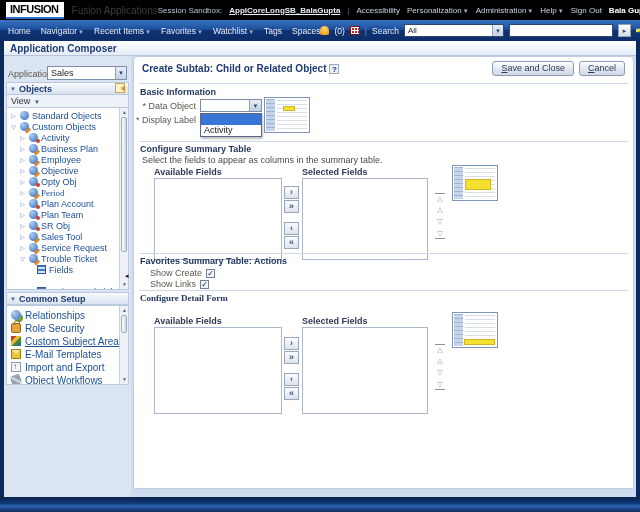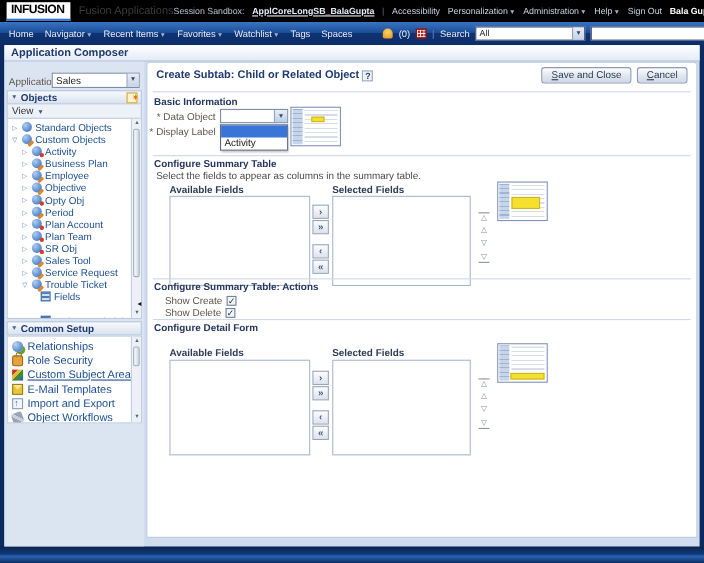--- a/index.html
+++ b/index.html
@@ -15,21 +15,21 @@
   .session-label { color:#b9c4d6; }
   .session-value { color:#e9eef8; font-weight:bold; text-decoration:underline; }
   .topbar-sep { color:#5a6c88; }
   .toplink { color:#c9d4e6; }
   .caret { font-size:6px; color:#9fb0ce; margin-left:1px; }
   .user-name { color:#fff; font-weight:bold; }
 
   
   #navbar { position:absolute; left:0; top:20px; width:640px; height:21px;
     background:linear-gradient(180deg,#3a74c2 0%,#1c4e99 45%,#0e3374 50%,#0c2d68 100%);
-    display:flex; align-items:center; font-size:8.5px; color:#e8eefb;gap:28px; }
+    display:flex; align-items:center; font-size:8.5px; color:#e8eefb; }
   #nav-left { display:flex; gap:10px; padding-left:8px; align-items:center; }
   .navlink { white-space:nowrap; }
   #nav-right { margin-left:auto; display:flex; align-items:center; gap:5px; padding-right:10px; }
   .bell { width:9px; height:9px; background:radial-gradient(circle at 50% 35%,#ffd36b,#e8920f); border-radius:50% 50% 20% 20%; }
   .grid-ico { width:10px; height:9px; background:#c22525; border:1px solid #7d1414;
     background-image:linear-gradient(#fff 1px,transparent 1px),linear-gradient(90deg,#fff 1px,transparent 1px);
     background-size:3px 3px; }
   .nav-sep { color:#6f8cc0; }
   .nav-select { width:100px; height:13px; background:#fff; border:1px solid #30476e; display:flex; align-items:center; font-size:8px; color:#222; }
   .nav-select .val { flex:1; padding-left:3px; }
@@ -48,21 +48,21 @@
     font-size:10px; font-weight:bold; color:#1f3a70; line-height:15px; padding-left:6px; }
 
   
   #sidebar { position:absolute; left:0; top:15px; width:127px; height:441px; background:#dbe5f2; }
   .fld-label { font-size:9px; color:#5d564b; }
   .select-box { background:#fff; border:1px solid #7f8ea8; display:flex; align-items:center; font-size:9px; color:#222; }
   .select-box .val { flex:1; padding-left:3px; }
 
   .panel-hdr { position:absolute; left:2px; width:123px; height:13px;
     background:linear-gradient(#f8fafd,#d9e2f0); border:1px solid #bac9de;
-    font-size:9px; font-weight:bold; color:#1f3a70; line-height:12px; display:flex; align-items:center; }
+    font-size:9px; font-weight:bold; color:#1f3a70; line-height:12px; display:flex; }
   .hdr-toggle { font-size:6px; color:#4a6590; margin:0 3px; }
   .new-ico { margin-left:auto; margin-right:3px; width:10px; height:10px; background:#fdf3cd; border:1px solid #cfa63e; position:relative; }
   .new-ico::after { content:"✶"; position:absolute; right:-2px; bottom:-3px; font-size:7px; color:#e07818; }
 
   #view-bar { position:absolute; left:2px; top:39px; width:123px; height:12px; background:#edf2f9; border-left:1px solid #bac9de; border-right:1px solid #bac9de; font-size:9px; color:#333; line-height:12px; padding-left:4px; }
   #tree-box { position:absolute; left:2px; top:51px; width:123px; height:183px; background:#fff; border:1px solid #bac9de; overflow:hidden; }
   .trow { position:absolute; height:11px; display:flex; align-items:center; gap:3px; white-space:nowrap; font-size:9px; color:#1c4f94; }
   .tarrow { font-size:6px; color:#6e86ad; width:7px; text-align:center; }
   .tico { width:9px; height:9px; flex:0 0 auto; position:relative; }
   .ico-globe { border-radius:50%; background:radial-gradient(circle at 32% 30%,#aecdf2,#2a66b8); }
@@ -227,21 +227,21 @@
       <div class="trow" style="top:57px;left:12px;">
           <span class="tarrow">▷</span>
           <span class="tico ico-globe-edit"></span>
           <span class="tl">Objective</span>
         </div>
       <div class="trow" style="top:68px;left:12px;">
           <span class="tarrow">▷</span>
           <span class="tico ico-globe-dot"></span>
           <span class="tl">Opty Obj</span>
         </div>
-      <div class="trow" style="top:79px;left:12px;">
+      <div class="trow" style="top:79px;left:12px;font-family:Liberation Serif, serif;">
           <span class="tarrow">▷</span>
           <span class="tico ico-globe-edit"></span>
           <span class="tl">Period</span>
         </div>
       <div class="trow" style="top:90px;left:12px;">
           <span class="tarrow">▷</span>
           <span class="tico ico-globe-dot"></span>
           <span class="tl">Plan Account</span>
         </div>
       <div class="trow" style="top:101px;left:12px;">
@@ -373,32 +373,32 @@
     <span class="reord" style="left:301px;top:148px;">△</span>
     <span class="reord" style="left:301px;top:160px;">▽</span>
     <span class="reord cap-bot" style="left:301px;top:172px;">▽</span>
     <div class="thumb" style="left:318px;top:108px;">
       <span class="tcol"></span>
       <span class="tbody"></span>
       <span class="hl" style="left:12px;top:13px;width:26px;height:11px;"></span>
     </div>
 
     <div class="section-line" style="top:196px;"></div>
-    <div class="sec-hdr" style="left:6px;top:199px;">Configure Summary Table: Actions</div>
+    <div class="sec-hdr" style="left:6px;top:199px;">Favorites Summary Table: Actions</div>
     <div class="cb-row" style="left:16px;top:211px;">
       <span class="flabel" style="position:static;">Show Create</span>
       <span class="cb">✓</span>
     </div>
     <div class="cb-row" style="left:16px;top:222px;">
-      <span class="flabel" style="position:static;">Show Delete</span>
+      <span class="flabel" style="position:static;">Show Links</span>
       <span class="cb">✓</span>
     </div>
 
     <div class="section-line" style="top:233px;"></div>
-    <div class="sec-hdr" style="left:6px;top:236px;">Configure Detail Form</div>
+    <div class="sec-hdr" style="left:6px;top:236px;font-family:Liberation Serif, serif;">Configure Detail Form</div>
     <div class="bold-lbl" style="left:20px;top:259px;">Available Fields</div>
     <div class="bold-lbl" style="left:168px;top:259px;">Selected Fields</div>
     <div class="listbox" style="left:20px;top:270px;width:128px;height:87px;"></div>
     <div class="listbox" style="left:168px;top:270px;width:126px;height:87px;"></div>
     <span class="shbtn" style="left:150px;top:280px;">›</span>
     <span class="shbtn" style="left:150px;top:294px;">»</span>
     <span class="shbtn" style="left:150px;top:316px;">‹</span>
     <span class="shbtn" style="left:150px;top:330px;">«</span>
     <span class="reord cap-top" style="left:301px;top:287px;">△</span>
     <span class="reord" style="left:301px;top:299px;">△</span>

